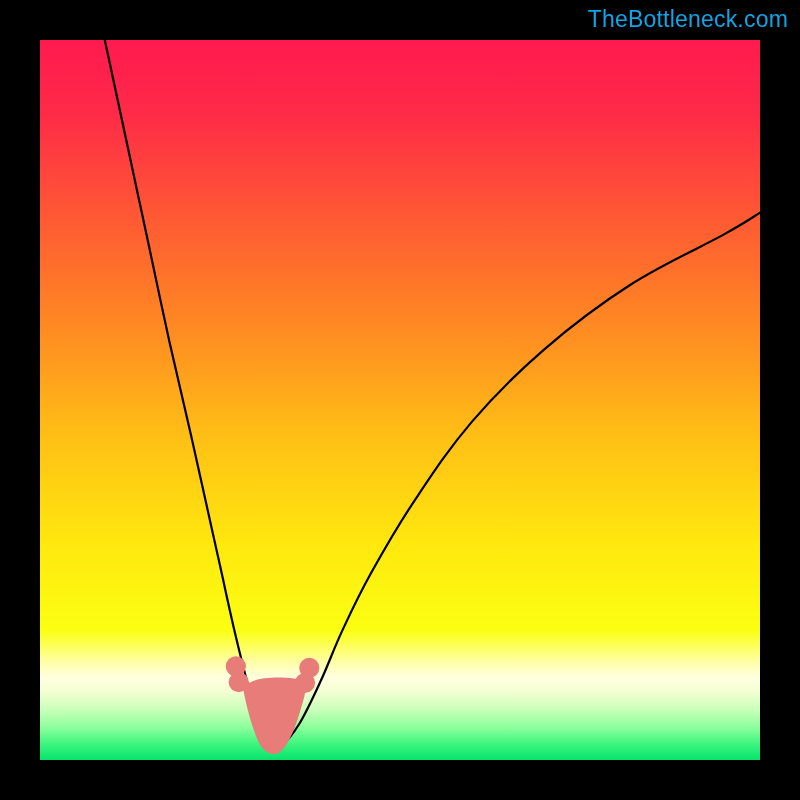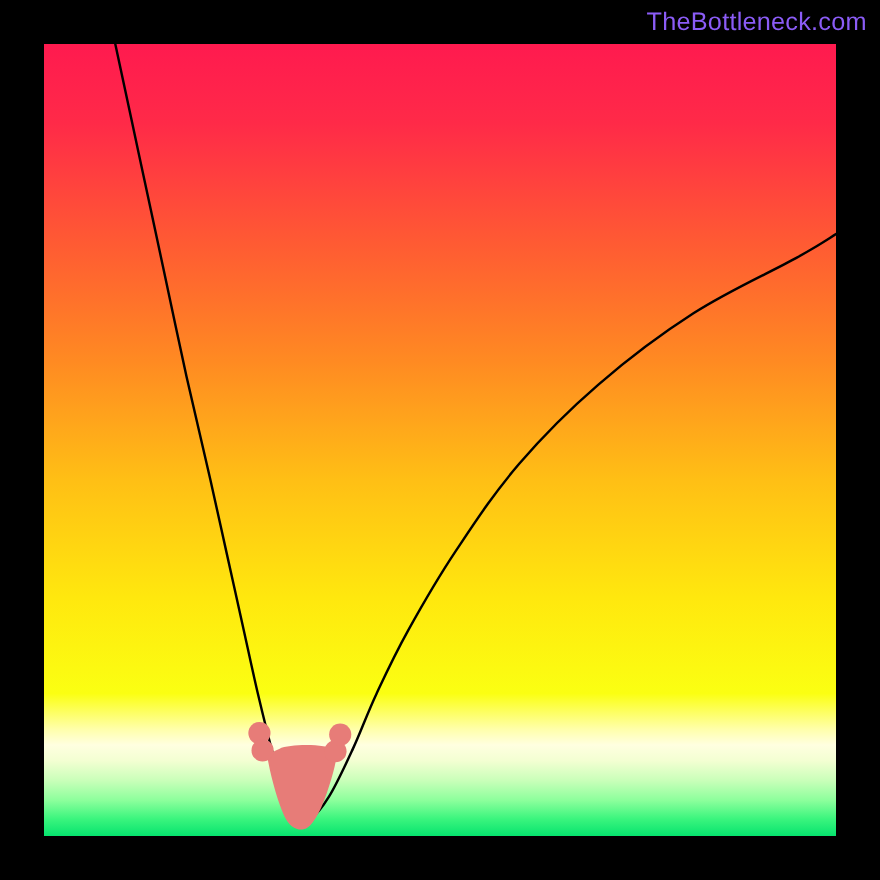--- a/index.html
+++ b/index.html
@@ -28,21 +28,21 @@
     overflow: hidden;
   }
   .gradient {
     position: absolute;
     left: 0; top: 0; right: 0; bottom: 0;
   }
   .watermark {
     position: absolute;
     top: 6px;
     right: 12px;
-    color: #8b5cf6;
+    color: #0ea5e9;
     font-size: 23px;
     font-weight: 400;
     letter-spacing: 0.2px;
     margin-left: 33px;
   }
   svg.curve {
     position: absolute;
     left: 0; top: 0;
     width: 720px;
     height: 720px;

